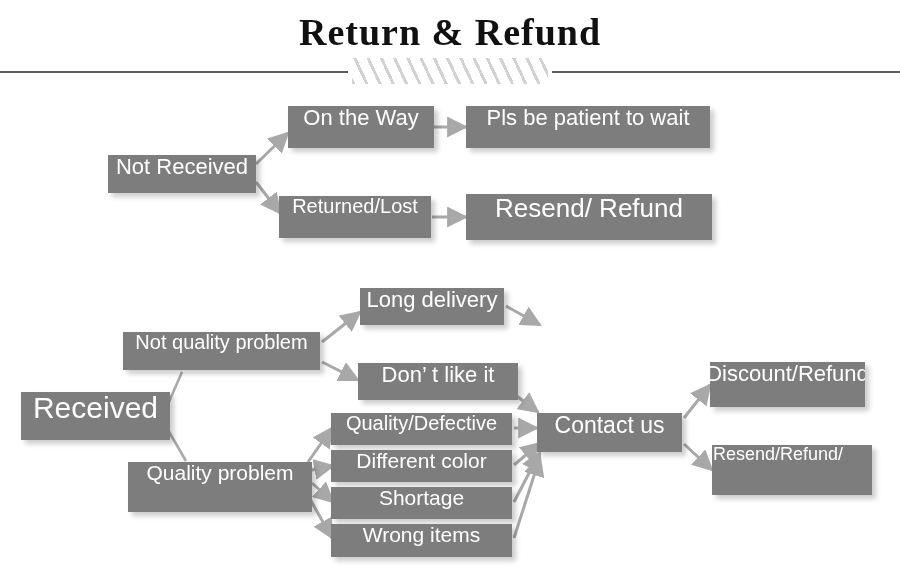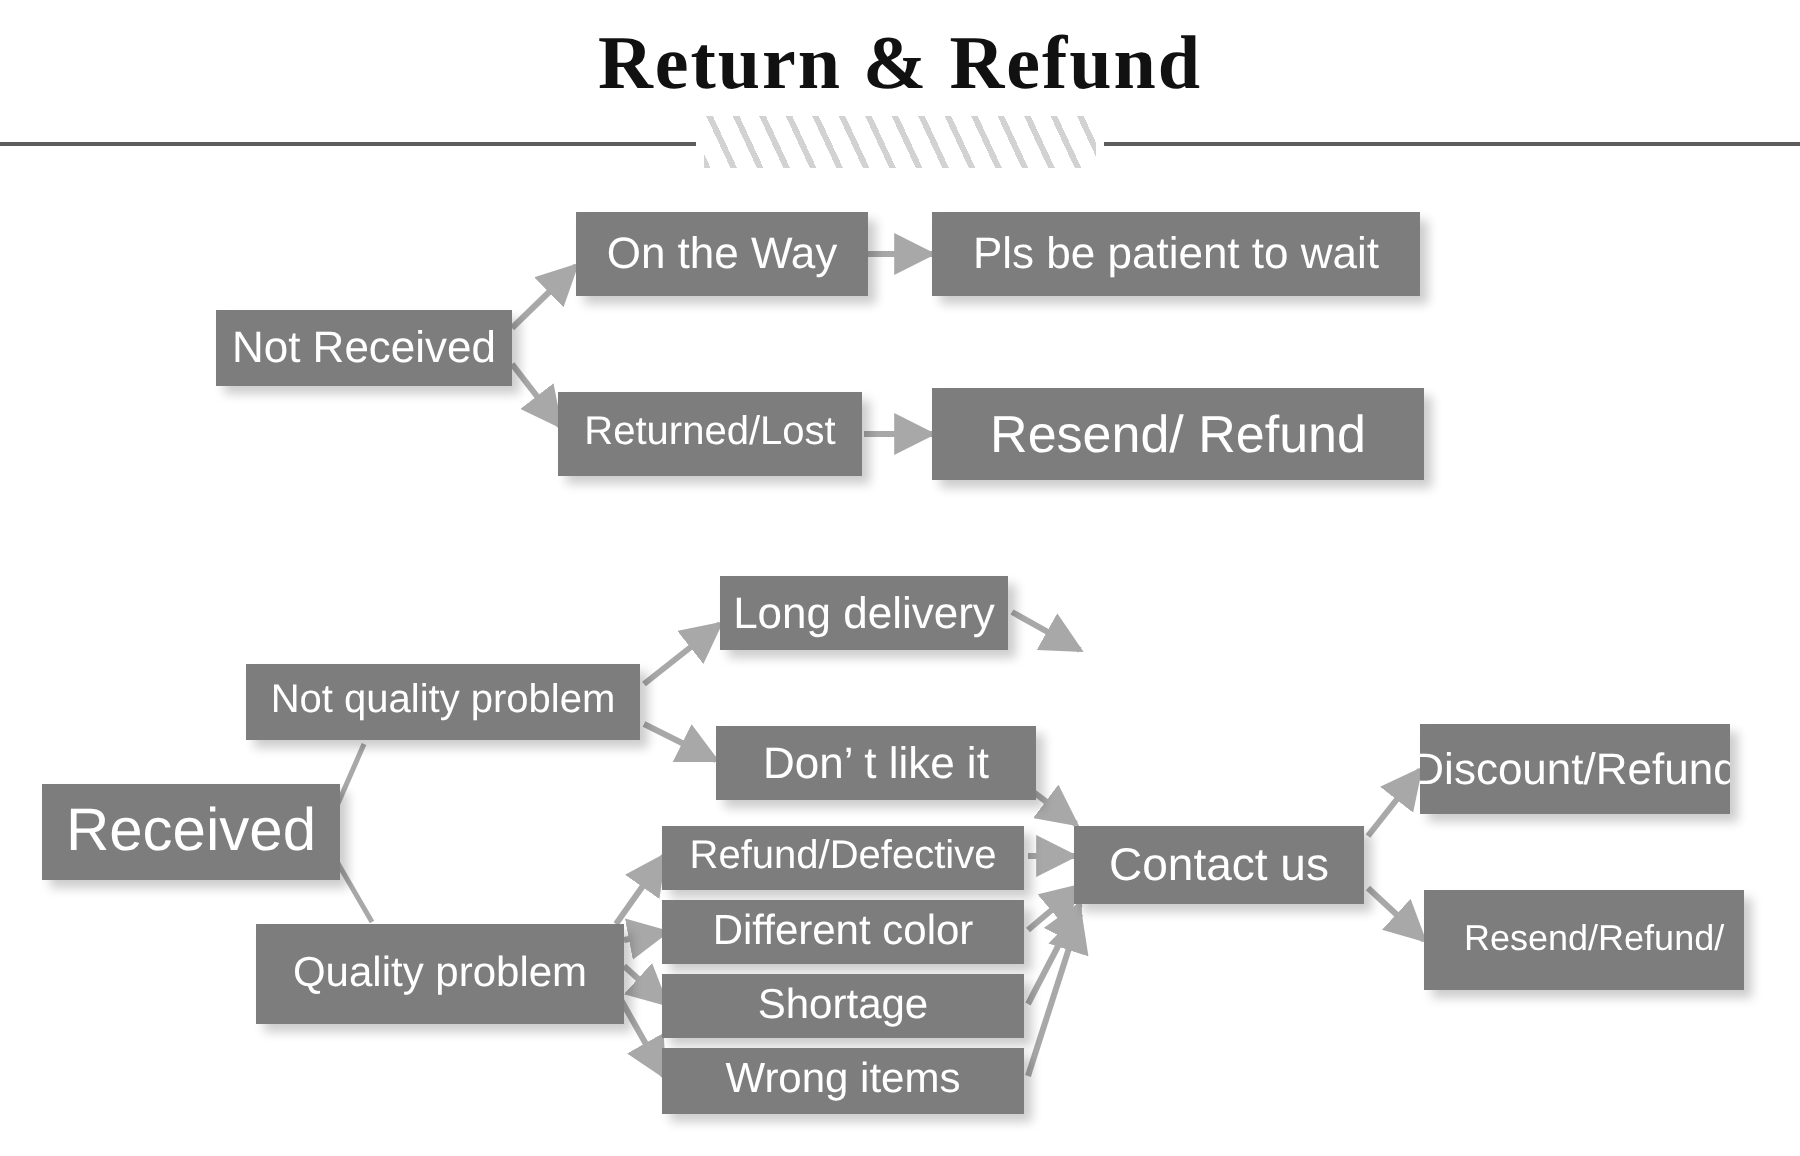--- a/index.html
+++ b/index.html
@@ -55,33 +55,32 @@
        rgba(255,255,255,0) 3px, rgba(255,255,255,0) 12px);
   }
 
   
   .node {
     position: absolute;
     background: #7d7d7d;
     color: #ffffff;
     box-sizing: border-box;
     display: flex;
-    align-items: center;
     justify-content: center;
     box-shadow: 4px 4px 5px rgba(0,0,0,0.20);
     font-family: "Liberation Sans", sans-serif;
     font-weight: 400;
     line-height: 1.08;
     white-space: nowrap;
     overflow: hidden;
     z-index: 3;
   }
   .node.left-align {
     justify-content: flex-start;
-    padding-left: 20px;
+    padding-left: 1px;
     white-space: normal;
   }
 
   
   #connectors {
     position: absolute;
     left: 0; top: 0;
     width: 900px; height: 578px;
     z-index: 1;
     pointer-events: none;
@@ -176,21 +175,21 @@
 
 <div class="node" style="left:360px; top:288px; width:144px; height:37px; font-size:22px;">
   <span>Long delivery</span>
 </div>
 
 <div class="node" style="left:358px; top:363px; width:160px; height:37px; font-size:22px;">
   <span>Don’  t like it</span>
 </div>
 
 <div class="node" style="left:331px; top:413px; width:181px; height:32px; font-size:20px;">
-  <span>Refund/Defective</span>
+  <span>Quality/Defective</span>
 </div>
 
 <div class="node" style="left:331px; top:450px; width:181px; height:32px; font-size:21px;">
   <span>Different color</span>
 </div>
 
 <div class="node" style="left:331px; top:487px; width:181px; height:32px; font-size:21px;">
   <span>Shortage</span>
 </div>
 

